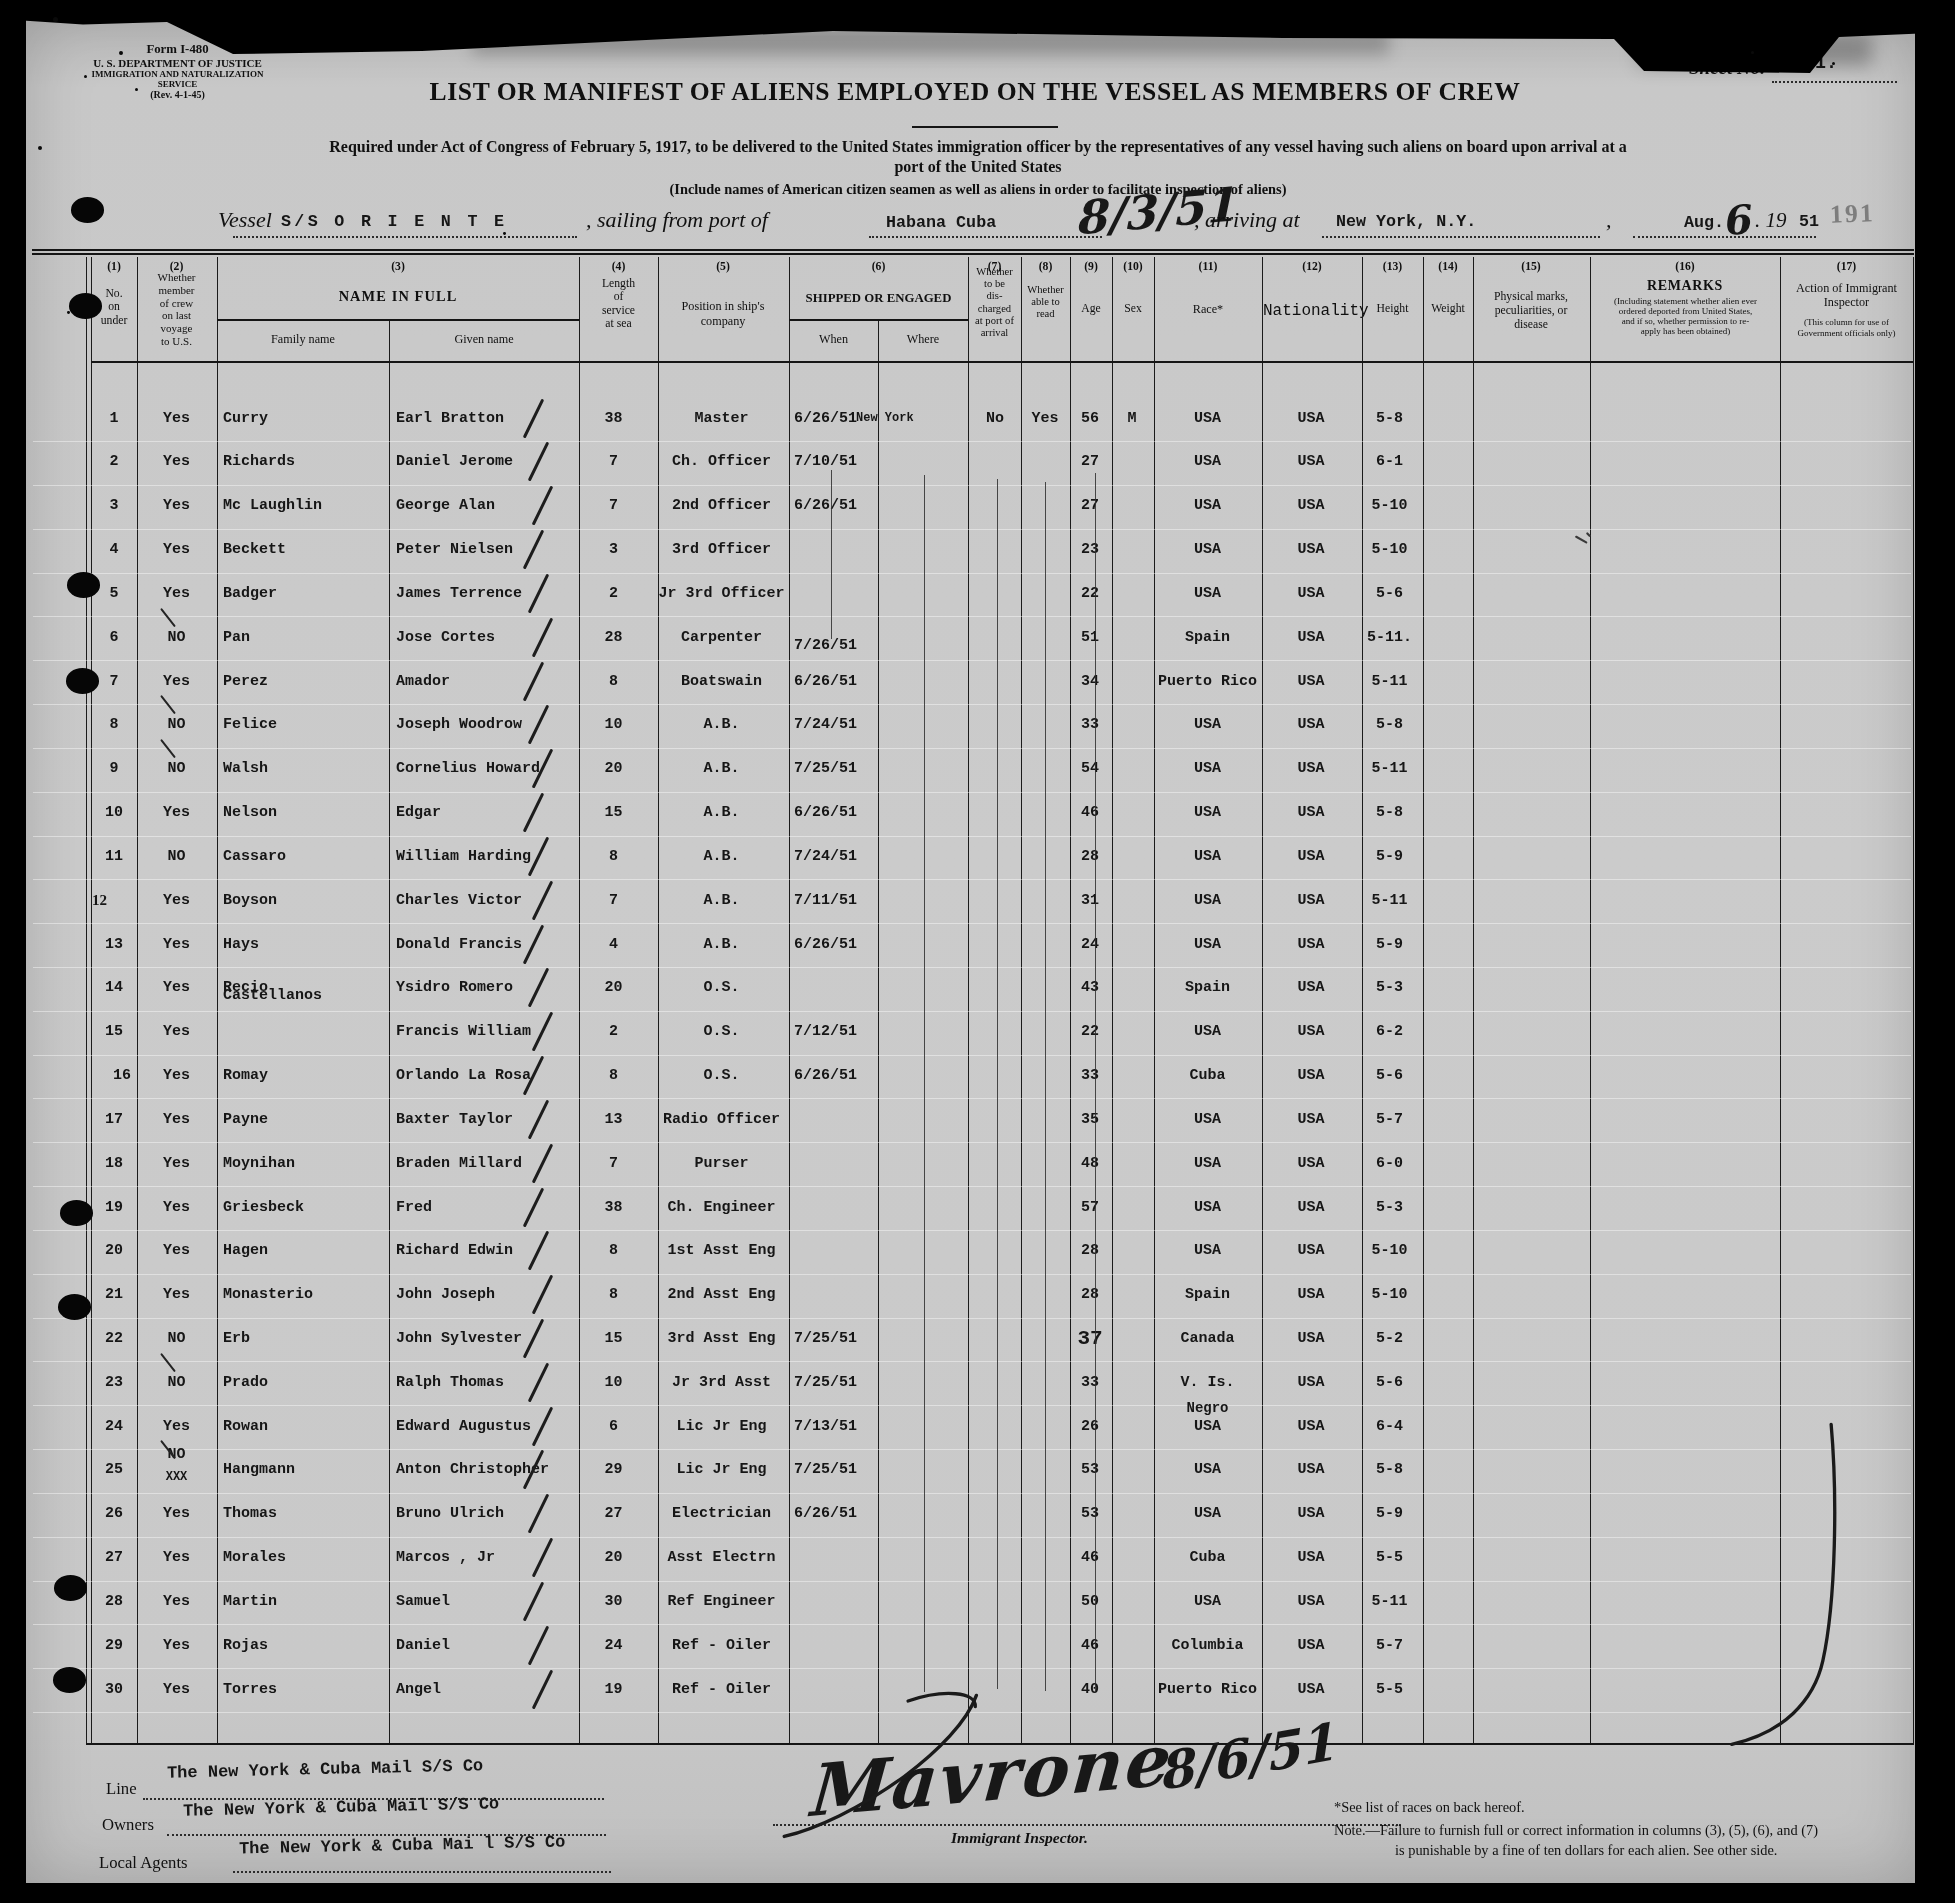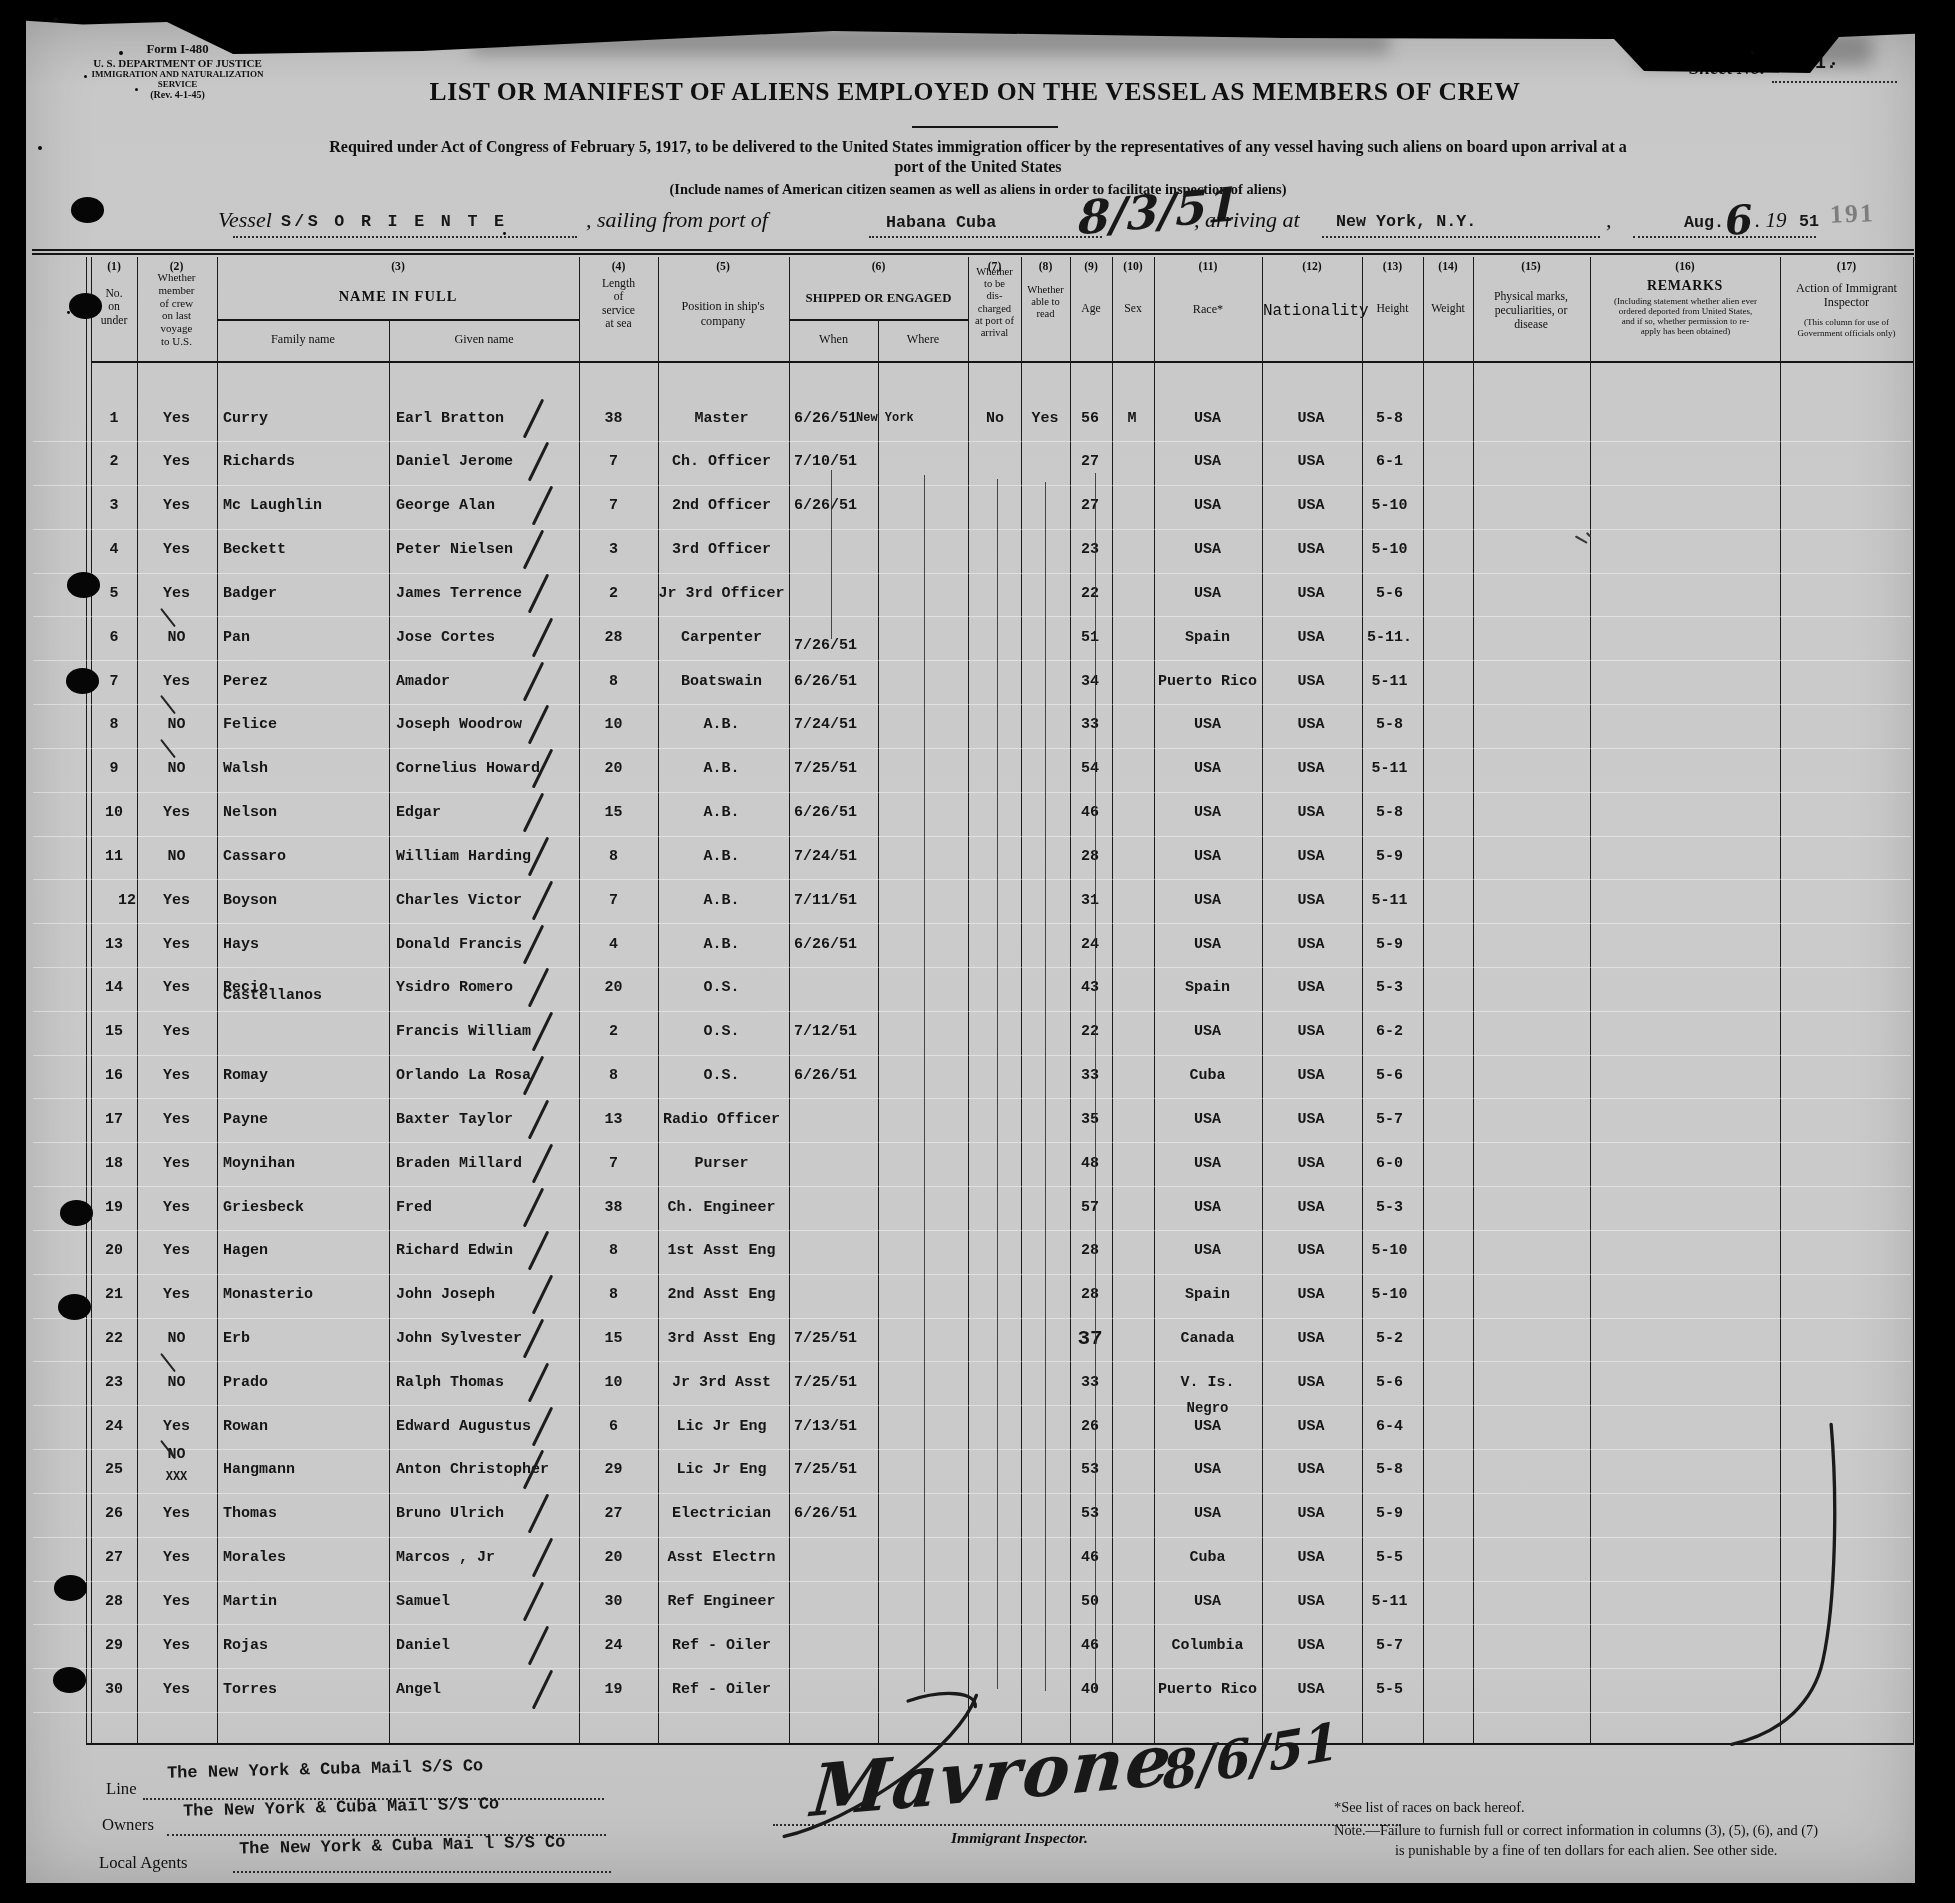--- a/index.html
+++ b/index.html
@@ -315,21 +315,21 @@
       <div class="abs typed" style="top:845px;height:23px;line-height:23px;font-size:15px;left:396px;">William Harding</div>
       <div class="abs typed" style="top:845px;height:23px;line-height:23px;font-size:15px;left:572px;width:83px;text-align:center;">8</div>
       <div class="abs typed" style="top:845px;height:23px;line-height:23px;font-size:15px;left:655px;width:133px;text-align:center;">A.B.</div>
       <div class="abs typed" style="top:845px;height:23px;line-height:23px;font-size:15px;left:794px;">7/24/51</div>
       <div class="abs typed" style="top:845px;height:23px;line-height:23px;font-size:15px;left:1068px;width:44px;text-align:center;">28</div>
       <div class="abs typed" style="top:845px;height:23px;line-height:23px;font-size:15px;left:1152px;width:111px;text-align:center;">USA</div>
       <div class="abs typed" style="top:845px;height:23px;line-height:23px;font-size:15px;left:1260px;width:102px;text-align:center;">USA</div>
       <div class="abs typed" style="top:845px;height:23px;line-height:23px;font-size:15px;left:1356px;width:67px;text-align:center;">5-9</div>
       <div class="slash" style="left:537px;top:835px;height:43px;"></div>
       <div class="faint" style="left:33px;top:923px;width:1878px;"></div>
-      <div class="abs typed" style="top:889px;height:23px;line-height:23px;font-size:15px;left:92px;width:44px;text-align:right;">12</div>
+      <div class="abs typed" style="top:889px;height:23px;line-height:23px;font-size:15px;left:92px;width:44px;text-align:left;font-family:Liberation Serif, serif;">12</div>
       <div class="abs typed" style="top:889px;height:23px;line-height:23px;font-size:15px;left:135px;width:83px;text-align:center;">Yes</div>
       <div class="abs typed" style="top:889px;height:23px;line-height:23px;font-size:15px;left:223px;">Boyson</div>
       <div class="abs typed" style="top:889px;height:23px;line-height:23px;font-size:15px;left:396px;">Charles Victor</div>
       <div class="abs typed" style="top:889px;height:23px;line-height:23px;font-size:15px;left:572px;width:83px;text-align:center;">7</div>
       <div class="abs typed" style="top:889px;height:23px;line-height:23px;font-size:15px;left:655px;width:133px;text-align:center;">A.B.</div>
       <div class="abs typed" style="top:889px;height:23px;line-height:23px;font-size:15px;left:794px;">7/11/51</div>
       <div class="abs typed" style="top:889px;height:23px;line-height:23px;font-size:15px;left:1068px;width:44px;text-align:center;">31</div>
       <div class="abs typed" style="top:889px;height:23px;line-height:23px;font-size:15px;left:1152px;width:111px;text-align:center;">USA</div>
       <div class="abs typed" style="top:889px;height:23px;line-height:23px;font-size:15px;left:1260px;width:102px;text-align:center;">USA</div>
       <div class="abs typed" style="top:889px;height:23px;line-height:23px;font-size:15px;left:1356px;width:67px;text-align:center;">5-11</div>
@@ -366,21 +366,21 @@
       <div class="abs typed" style="top:1020px;height:23px;line-height:23px;font-size:15px;left:396px;">Francis William</div>
       <div class="abs typed" style="top:1020px;height:23px;line-height:23px;font-size:15px;left:572px;width:83px;text-align:center;">2</div>
       <div class="abs typed" style="top:1020px;height:23px;line-height:23px;font-size:15px;left:655px;width:133px;text-align:center;">O.S.</div>
       <div class="abs typed" style="top:1020px;height:23px;line-height:23px;font-size:15px;left:794px;">7/12/51</div>
       <div class="abs typed" style="top:1020px;height:23px;line-height:23px;font-size:15px;left:1068px;width:44px;text-align:center;">22</div>
       <div class="abs typed" style="top:1020px;height:23px;line-height:23px;font-size:15px;left:1152px;width:111px;text-align:center;">USA</div>
       <div class="abs typed" style="top:1020px;height:23px;line-height:23px;font-size:15px;left:1260px;width:102px;text-align:center;">USA</div>
       <div class="abs typed" style="top:1020px;height:23px;line-height:23px;font-size:15px;left:1356px;width:67px;text-align:center;">6-2</div>
       <div class="slash" style="left:541px;top:1010px;height:43px;"></div>
       <div class="faint" style="left:33px;top:1098px;width:1878px;"></div>
-      <div class="abs typed" style="top:1064px;height:23px;line-height:23px;font-size:15px;left:92px;width:44px;text-align:center;">16</div>
+      <div class="abs typed" style="top:1064px;height:23px;line-height:23px;font-size:15px;left:100px;width:44px;text-align:center;">16</div>
       <div class="abs typed" style="top:1064px;height:23px;line-height:23px;font-size:15px;left:135px;width:83px;text-align:center;">Yes</div>
       <div class="abs typed" style="top:1064px;height:23px;line-height:23px;font-size:15px;left:223px;">Romay</div>
       <div class="abs typed" style="top:1064px;height:23px;line-height:23px;font-size:15px;left:396px;">Orlando La Rosa</div>
       <div class="abs typed" style="top:1064px;height:23px;line-height:23px;font-size:15px;left:572px;width:83px;text-align:center;">8</div>
       <div class="abs typed" style="top:1064px;height:23px;line-height:23px;font-size:15px;left:655px;width:133px;text-align:center;">O.S.</div>
       <div class="abs typed" style="top:1064px;height:23px;line-height:23px;font-size:15px;left:794px;">6/26/51</div>
       <div class="abs typed" style="top:1064px;height:23px;line-height:23px;font-size:15px;left:1068px;width:44px;text-align:center;">33</div>
       <div class="abs typed" style="top:1064px;height:23px;line-height:23px;font-size:15px;left:1152px;width:111px;text-align:center;">Cuba</div>
       <div class="abs typed" style="top:1064px;height:23px;line-height:23px;font-size:15px;left:1260px;width:102px;text-align:center;">USA</div>
       <div class="abs typed" style="top:1064px;height:23px;line-height:23px;font-size:15px;left:1356px;width:67px;text-align:center;">5-6</div>

